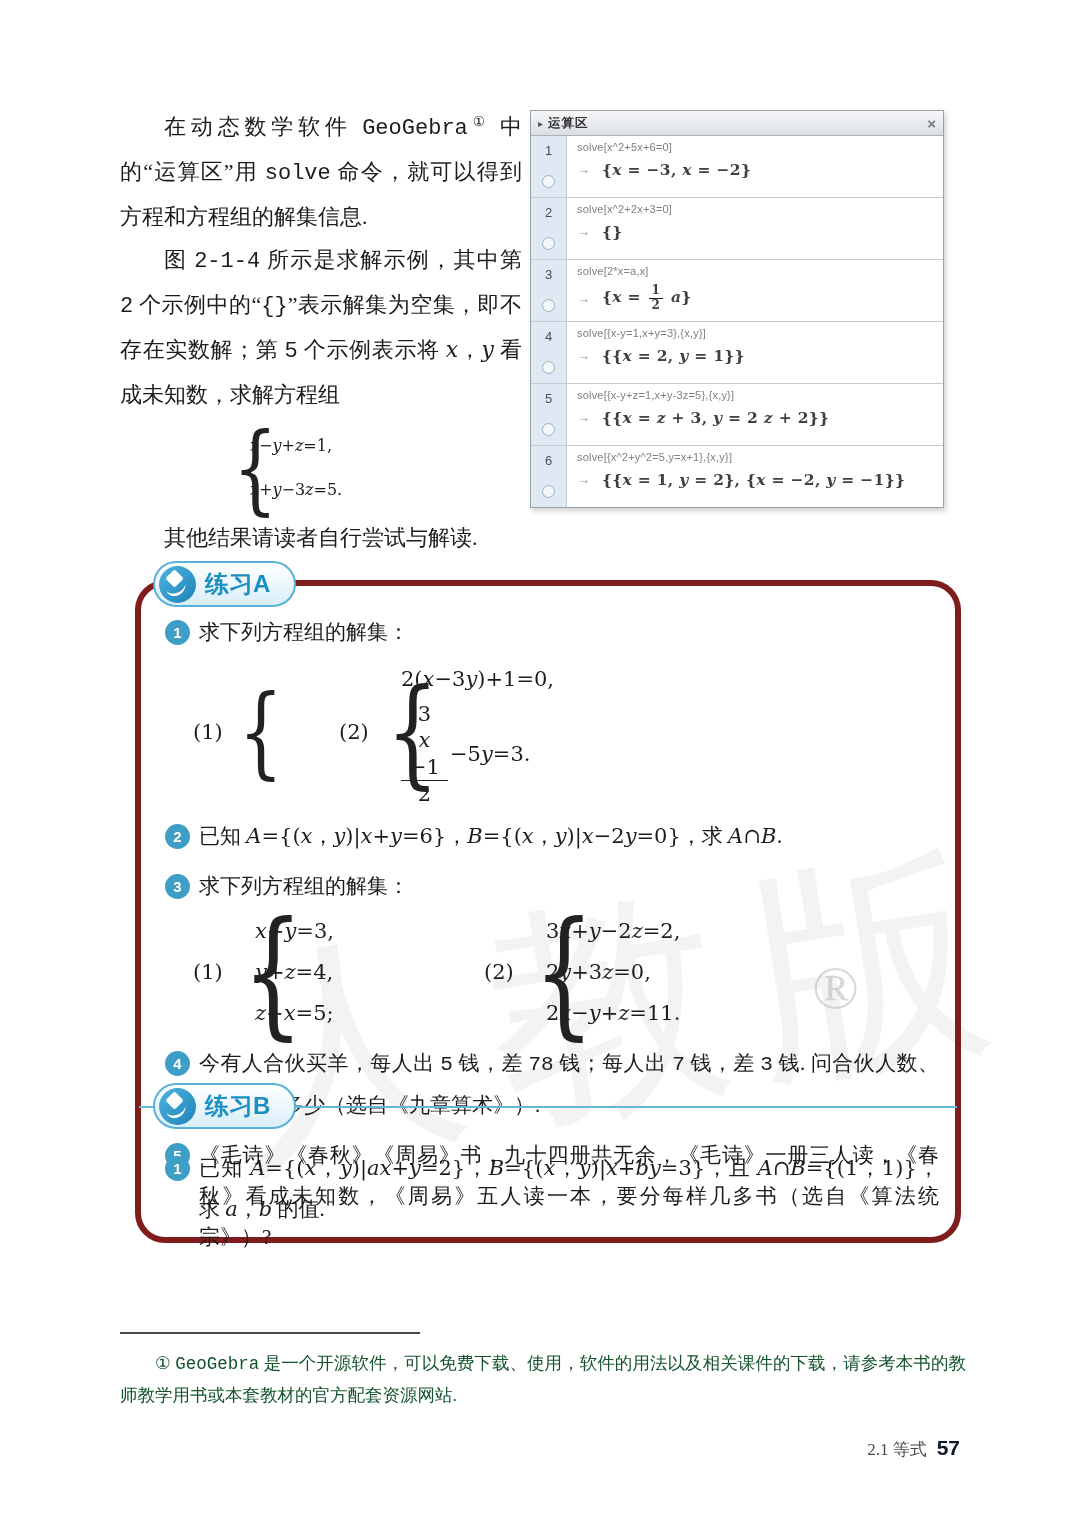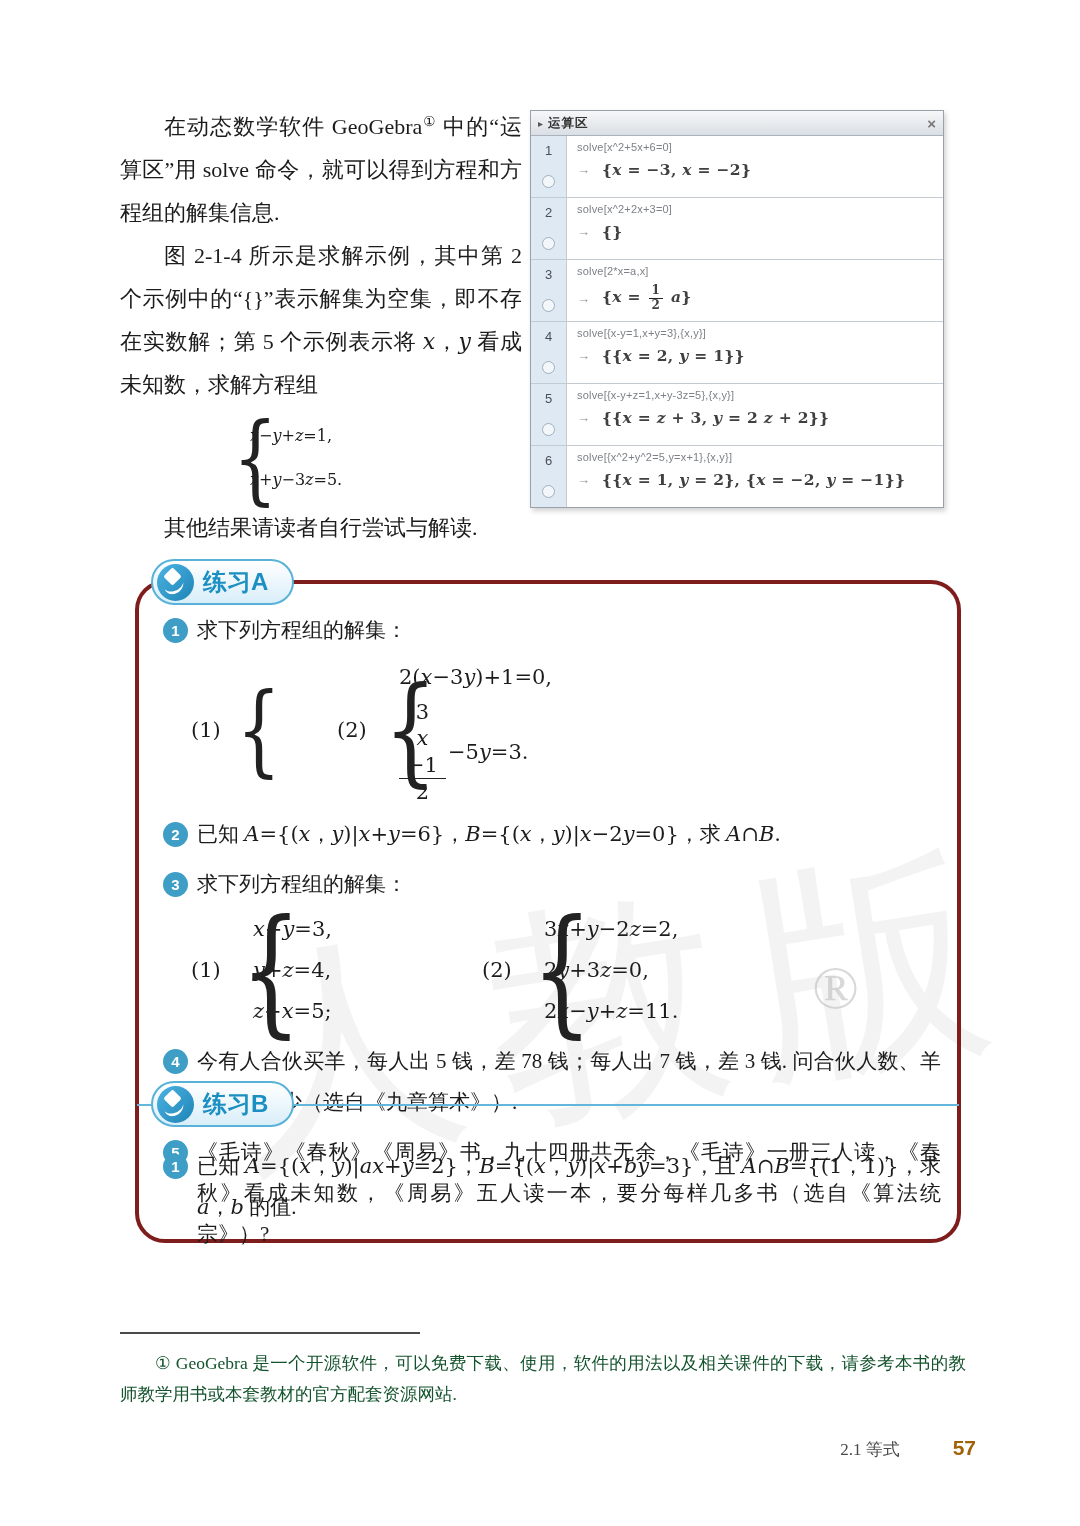--- a/index.html
+++ b/index.html
@@ -9,21 +9,21 @@
   
   .wm{position:absolute;left:225px;top:850px;font-size:235px;letter-spacing:30px;
       color:#000;opacity:0.045;transform:rotate(-9deg);white-space:nowrap;pointer-events:none;z-index:0;}
   .wm-reg{position:absolute;left:812px;top:952px;font-size:62px;color:#b9b9b9;opacity:.55;z-index:0;pointer-events:none;}
 
   
   #intro{position:absolute;left:120px;top:100px;width:402px;font-size:22px;line-height:43px;
          text-align:justify;z-index:1;}
   #intro p{margin:0;text-indent:2em;}
   sup{font-size:.62em;vertical-align:super;}
-  .seg-r{font-family:Liberation Serif, serif;}
+  .seg-r{font-family:Liberation Mono, monospace;}
   .mi{font-family:"DejaVu Serif",serif;font-style:italic;}
   .mo{font-family:"DejaVu Serif",serif;font-style:normal;}
 
   .intro-sys{position:relative;margin:8px 0 4px 108px;width:220px;}
   .intro-sys .sys-lines{margin-left:22px;}
   .intro-sys .sline{line-height:44px;font-size:16px;}
   .intro-sys .brace{position:absolute;left:-4px;top:50%;
       transform:translateY(-50%) scaleX(.72);font-size:98px;line-height:1;color:#222;
       font-family:"DejaVu Serif",serif;font-weight:400;}
 
@@ -50,21 +50,21 @@
   .sfrac{display:inline-block;text-align:center;vertical-align:middle;font-size:12px;line-height:1.15;
          font-family:"DejaVu Serif",serif;font-weight:bold;margin:0 2px;}
   .sfrac span{display:block;padding:0 3px;}
   .sfrac .d2{border-top:1.3px solid #222;}
 
   #fig-cap{position:absolute;left:530px;top:522px;width:290px;text-align:center;z-index:1;
       font-size:20px;font-weight:bold;color:#33719f;}
   #fig-cap .seg-r{color:#33719f;}
 
   
-  #exbox{position:absolute;left:135px;top:580px;width:826px;height:663px;border:4px solid #7f1d1d;
+  #exbox{position:absolute;left:135px;top:580px;width:826px;height:663px;border:6px solid #7f1d1d;
       border-radius:30px;z-index:1;box-sizing:border-box;}
   .pill{position:absolute;display:flex;align-items:center;gap:9px;height:46px;padding:0 24px 0 4px;
       background:linear-gradient(#ffffff,#d9eef9);border:2px solid #58b2d8;border-radius:25px;box-sizing:border-box;}
   .pill-label{font-family:"Liberation Sans",sans-serif;font-size:24px;font-weight:bold;color:#1b8fc2;}
   .pill-icon{width:37px;height:37px;border-radius:50%;background:linear-gradient(135deg,#4db3e2,#1d84b6);
       position:relative;flex:0 0 auto;}
   .pill-icon::before{content:"";position:absolute;left:9px;top:6px;width:13px;height:13px;background:#fff;
       transform:rotate(45deg);border-radius:2px;}
   .pill-icon::after{content:"";position:absolute;left:7px;top:13px;width:20px;height:14px;
       border-bottom:3.5px solid #fff;border-radius:0 0 14px 10px;transform:rotate(-12deg);}
@@ -96,23 +96,23 @@
   .sys3 .sline{line-height:41px;}
   .frac-line{display:flex;align-items:center;line-height:56px;}
   .frac{display:inline-block;text-align:center;vertical-align:middle;line-height:1.25;margin-right:2px;}
   .frac span{display:block;padding:0 4px;}
   .frac .fden{border-top:1.6px solid #222;}
 
   
   #fn-rule{position:absolute;left:120px;top:1332px;width:300px;border-top:2px solid #4a4a4a;z-index:1;}
   #footnote{position:absolute;left:120px;top:1348px;width:846px;font-size:17.5px;line-height:31px;
       text-align:justify;text-indent:2em;z-index:1;color:#14532d;}
-  #footer{position:absolute;right:104px;top:1436px;display:flex;align-items:baseline;gap:36px;z-index:1;}
+  #footer{position:absolute;right:120px;top:1436px;display:flex;align-items:baseline;gap:10px;z-index:1;}
   #footer .sect{font-size:17px;color:#4a4a4a;}
-  #footer .pno{font-size:21px;font-weight:bold;color:#a16207;font-family:"Liberation Sans",sans-serif;margin-left:17px;}
+  #footer .pno{font-size:21px;font-weight:bold;color:#0f172a;font-family:"Liberation Sans",sans-serif;}
 </style>
 </head>
 <body>
 
 <div id="page">
 
   <div class="wm">人教版</div>
   <div class="wm-reg">®</div>
 
   <div id="intro">

